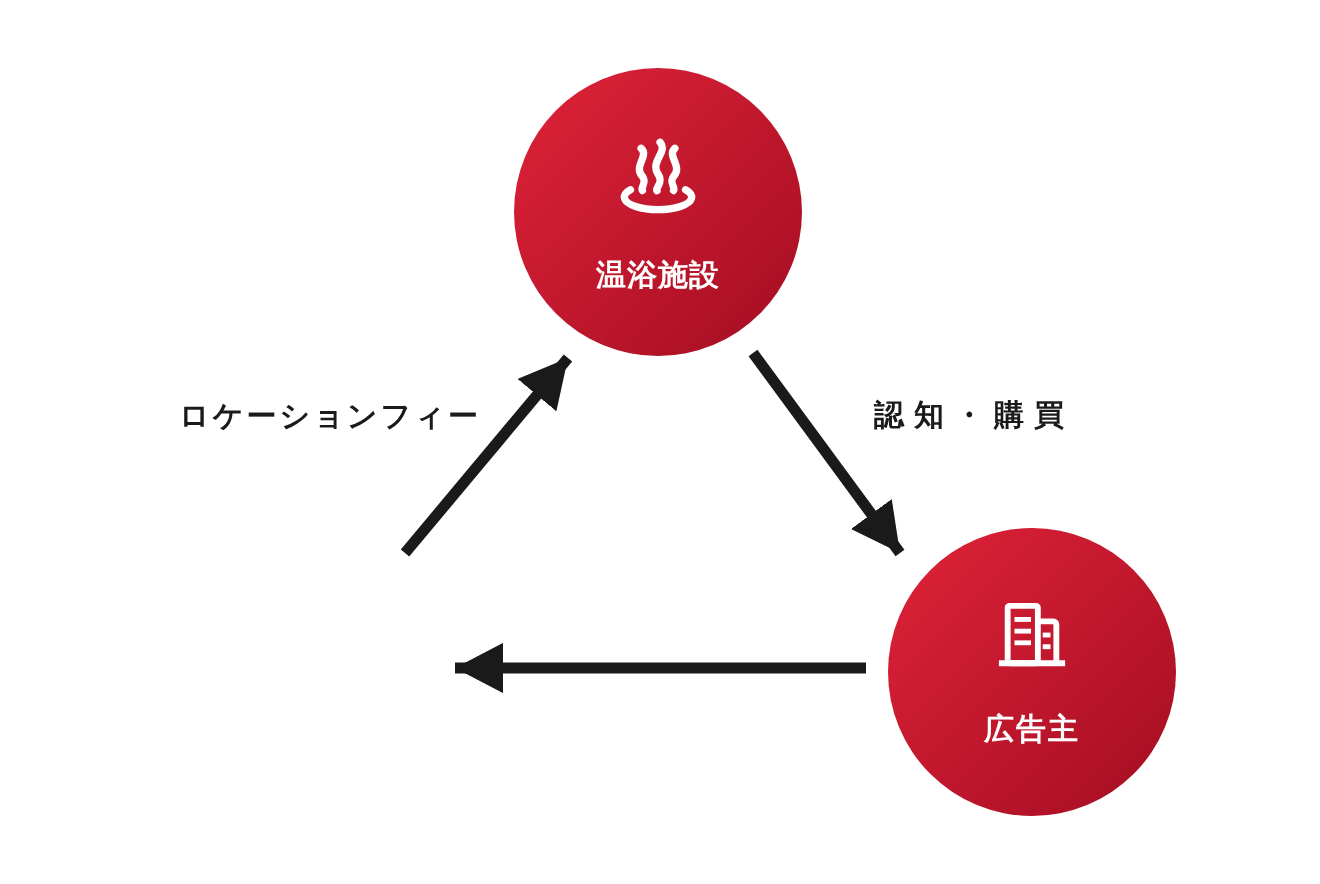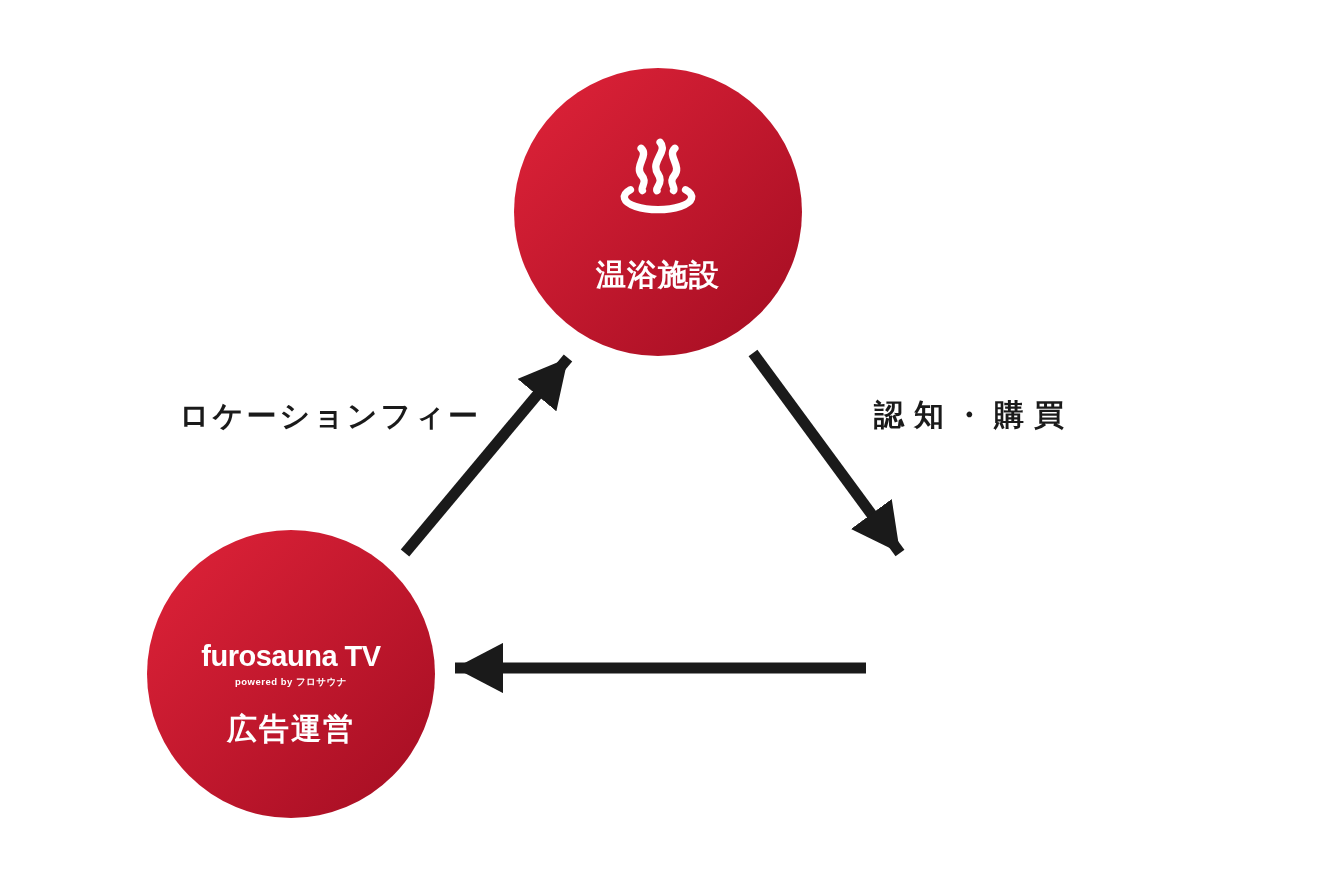--- a/index.html
+++ b/index.html
@@ -120,23 +120,31 @@
   <div class="node node-facility">
     <svg class="node-icon onsen-icon" viewBox="0 0 76 72" xmlns="http://www.w3.org/2000/svg" fill="none" stroke="#ffffff" stroke-linecap="round">
       <path d="M64.2,49.1 A32,12 0 1 1 11.8,49.1" stroke-width="7"></path>
       <path d="M3,0 C10,8 -6,16 1,26 C6,33 -2,37 0,40" stroke-width="7" transform="translate(19,10) rotate(-6)"></path>
       <path d="M3,0 C11,9 -7,18 1,30 C7,39 -2,43 0,46" stroke-width="7" transform="translate(37,4)"></path>
       <path d="M3,0 C10,8 -6,16 1,26 C6,33 -2,37 0,40" stroke-width="7" transform="translate(57,10) rotate(6) scale(-1,1)"></path>
     </svg>
     <div class="node-label">温浴施設</div>
   </div>
 
-  <div class="node node-operator">
-    <div class="logo-text">furosauna TV</div>
-    <div class="logo-sub">powered by フロサウナ</div>
-    <div class="node-label">広告運営</div>
+
+  <div class="node node-advertiser">
+    <svg class="node-icon building-icon" viewBox="0 0 76 76" xmlns="http://www.w3.org/2000/svg" fill="none" stroke="#ffffff">
+      <rect x="13" y="7" width="31" height="59" rx="2" stroke-width="6"></rect>
+      <path d="M20,21 H37" stroke-width="5"></path>
+      <path d="M20,33 H37" stroke-width="5"></path>
+      <path d="M20,45 H37" stroke-width="5"></path>
+      <path d="M44,23 H60 a3,3 0 0 1 3,3 V66" stroke-width="6"></path>
+      <path d="M49,37 H57" stroke-width="5"></path>
+      <path d="M49,49 H57" stroke-width="5"></path>
+      <path d="M4,66 H72" stroke-width="6"></path>
+    </svg>
+    <div class="node-label">広告主</div>
   </div>
-
 
   <div class="edge-label edge-label-location">ロケーションフィー</div>
   <div class="edge-label edge-label-awareness">認知・購買</div>
 
 </div>
 
 </body></html>

